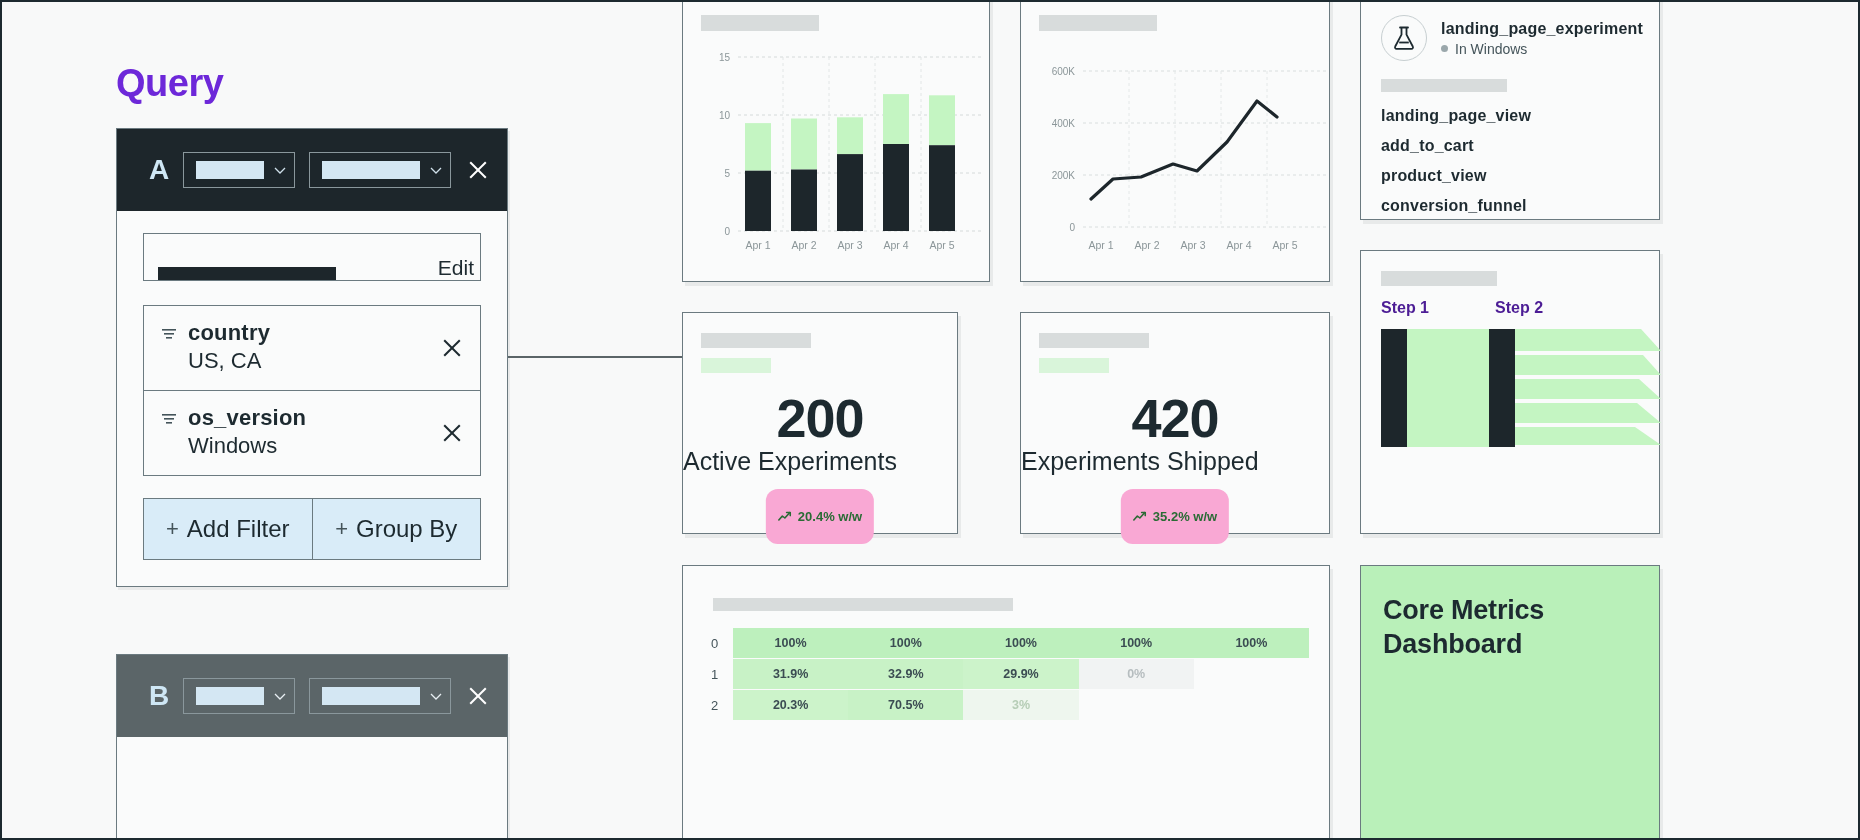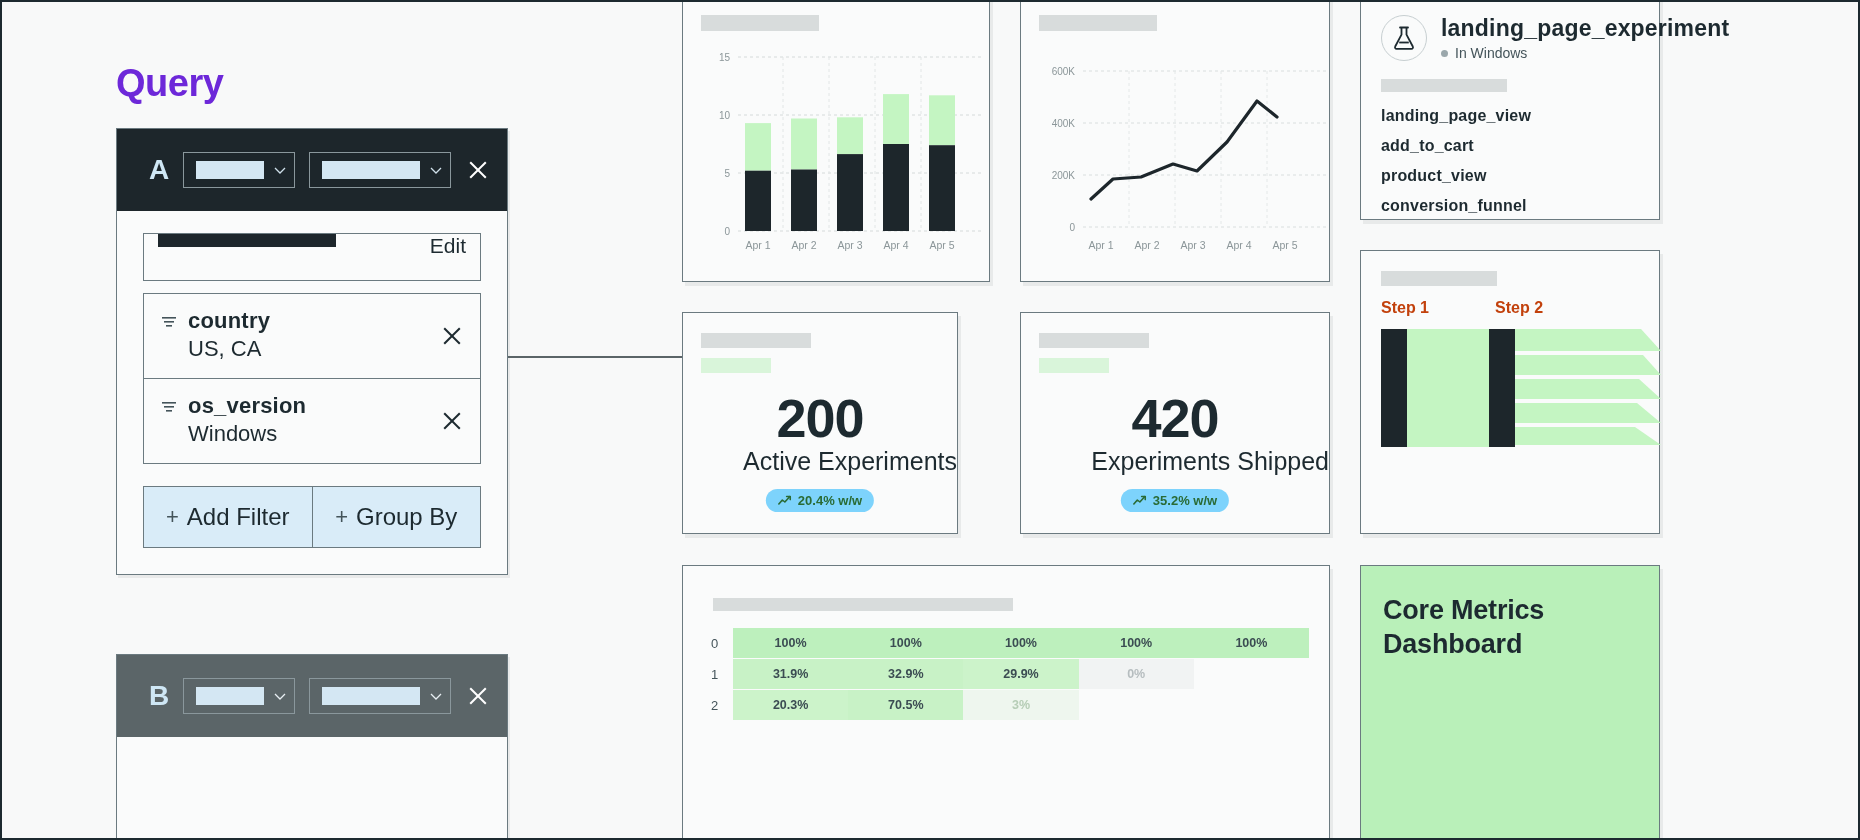--- a/index.html
+++ b/index.html
@@ -59,23 +59,23 @@
   .q-close::before, .q-close::after {
     content: ""; position: absolute; left: 2px; top: 12px; width: 22px; height: 2px;
     background: #ffffff;
   }
   .q-close::before { transform: rotate(45deg); }
   .q-close::after  { transform: rotate(-45deg); }
 
   .qcard-body { padding: 22px 26px 26px 26px; }
 
   .q-event-row {
-    display: flex; align-items: flex-start; justify-content: space-between;
+    display: flex; align-items: flex-end; justify-content: space-between;
     height: 48px; border: 1px solid #6b7a80; background: #fafbfb;
-    padding: 0 14px 0 14px; margin-bottom: 12px;
+    padding: 0 6px 0 14px; margin-bottom: 24px;
   }
   .q-event-bar { width: 178px; height: 13px; background: #1d262b; }
   .q-edit { font-size: 21px; color: #1d2a30; }
 
   .q-filters { border: 1px solid #6b7a80; background: #fafbfb; }
   .q-filter {
     position: relative; padding: 14px 16px 16px 16px;
     border-bottom: 1px solid #6b7a80;
   }
   .q-filter:last-child { border-bottom: none; }
@@ -130,27 +130,27 @@
   
   #kpi-1 { left: 20px; top: 310px; width: 276px; height: 222px; }
   #kpi-2 { left: 358px; top: 310px; width: 310px; height: 222px; }
   .kpi-skel-1 { position: absolute; left: 18px; top: 20px; width: 110px; height: 15px; }
   .kpi-skel-2 { position: absolute; left: 18px; top: 45px; width: 70px; height: 15px; }
   .kpi-value {
     position: absolute; left: 0; right: 0; top: 74px; text-align: center;
     font-size: 54px; font-weight: 700; color: #1d2a30; letter-spacing: -1px;
   }
   .kpi-label {
-    position: absolute; left: 0; right: 0; top: 134px; text-align: right;
+    position: absolute; left: 0; right: 0; top: 134px; text-align: left;
     font-size: 25px; color: #1d2a30;
   }
   .kpi-trend {
     position: absolute; left: 50%; transform: translateX(-50%); top: 176px;
     display: inline-flex; align-items: center; gap: 6px;
-    background: #7dd3fc; border-radius: 12px; padding: 4px 12px;
+    background: #f9a8d4; border-radius: 12px; padding: 20px 12px;
     font-size: 13px; font-weight: 700; color: #2a6b35; white-space: nowrap;
   }
   .kpi-trend svg { display: block; }
 
   
   #retention-card { left: 20px; top: 563px; width: 648px; height: 290px; }
   .rt-title-skel { position: absolute; left: 30px; top: 32px; width: 300px; height: 13px; }
   .rt-table { position: absolute; left: 28px; top: 62px; right: 20px; }
   .rt-row { display: flex; align-items: stretch; height: 30px; margin-bottom: 1px; }
   .rt-idx { width: 22px; font-size: 13px; color: #44545a; display: flex; align-items: center; }
@@ -160,32 +160,32 @@
     font-size: 12.5px; font-weight: 700; color: #3b4c52;
   }
 
   
   #exp-card { left: 698px; top: -8px; width: 300px; height: 226px; }
   .exp-head { display: flex; align-items: center; gap: 14px; padding: 20px 0 0 20px; }
   .exp-avatar {
     width: 46px; height: 46px; border-radius: 50%; border: 1px solid #c7cfd1;
     display: flex; align-items: center; justify-content: center; flex: none;
   }
-  .exp-name { font-size: 23px; font-weight: 700; color: #1d2a30; white-space: nowrap; letter-spacing: 0.2px; }
+  .exp-name { font-size: 16px; font-weight: 700; color: #1d2a30; white-space: nowrap; letter-spacing: 0.2px; }
   .exp-status { display: flex; align-items: center; gap: 7px; margin-top: 3px; font-size: 14px; color: #44545a; }
   .exp-dot { width: 7px; height: 7px; border-radius: 50%; background: #9aa7ab; }
   .exp-skel { position: absolute; left: 20px; top: 84px; width: 126px; height: 13px; }
   .exp-list { position: absolute; left: 20px; top: 112px; }
   .exp-item { font-size: 16px; font-weight: 700; color: #1d2a30; margin-bottom: 12px; letter-spacing: 0.2px; }
 
   
   #funnel-card { left: 698px; top: 248px; width: 300px; height: 284px; }
   .fn-skel { position: absolute; left: 20px; top: 20px; width: 116px; height: 15px; }
   .fn-steps { position: absolute; left: 20px; top: 48px; right: 0; display: flex; gap: 66px; }
-  .fn-step-label { font-size: 16px; font-weight: 700; color: #c2410c; }
+  .fn-step-label { font-size: 16px; font-weight: 700; color: #4c1d95; }
   .fn-graph { position: absolute; left: 20px; top: 78px; right: 0; height: 118px; }
 
   
   #metrics-card {
     left: 698px; top: 563px; width: 300px; height: 290px;
     background: #b9f0b9; border: 1px solid #6b7a80;
   }
   .metrics-title {
     position: absolute; left: 22px; top: 28px; right: 18px;
     font-size: 27px; font-weight: 700; color: #1d2a30; line-height: 1.25; letter-spacing: -0.2px;

